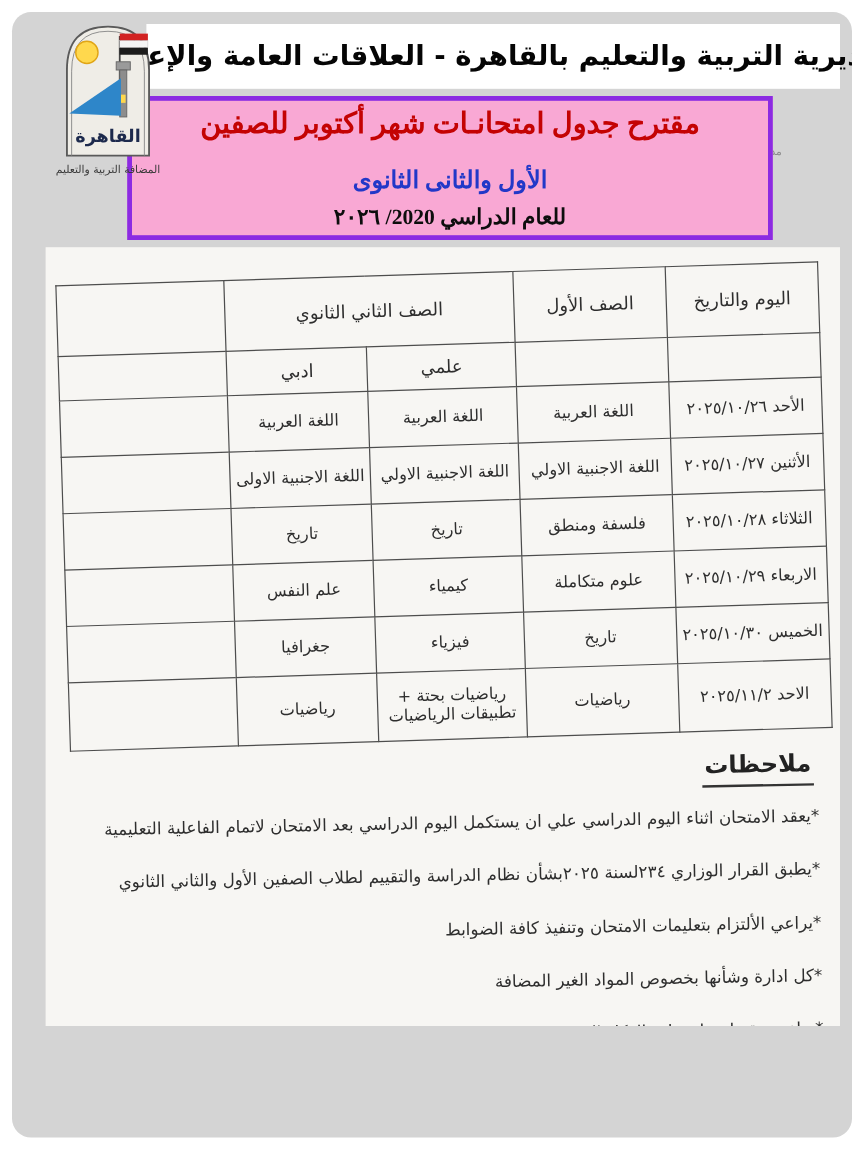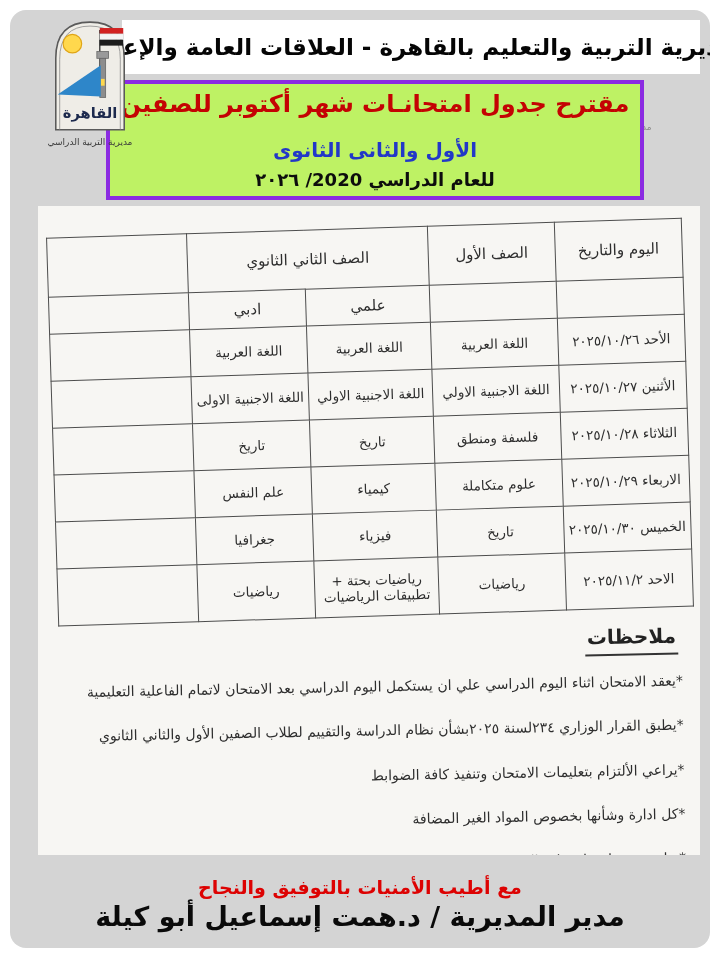--- a/index.html
+++ b/index.html
@@ -18,23 +18,23 @@
   
   .banner{
     position:absolute;left:112px;top:10px;width:578px;height:54px;
     background:#ffffff;display:flex;align-items:center;justify-content:center;
     direction:rtl;z-index:2;
   }
   .banner-text{font-size:23px;font-weight:bold;color:#050505;white-space:nowrap;}
   
   .title-box{
     position:absolute;left:96px;top:70px;width:530px;height:112px;
-    background:#bef264;border:4px solid #8b2be2;
+    background:#f9a8d4;border:4px solid #8b2be2;
     display:flex;flex-direction:column;align-items:center;justify-content:center;
-    direction:rtl;text-align:center;z-index:2;
+    direction:rtl;text-align:center;z-index:2;font-family:Liberation Serif, serif;
   }
   .title-l1{font-size:24px;font-weight:bold;color:#c40303;letter-spacing:1px;}
   .title-l2{font-size:20px;font-weight:bold;color:#2238c8;margin-top:20px;}
   .title-l3{font-size:18px;font-weight:bold;color:#0d0d0d;margin-top:7px;}
   .artifact{position:absolute;left:632px;top:88px;font-size:9px;color:#8a8a8a;direction:rtl;margin-top:24px;}
   
   .scan{
     position:absolute;left:28px;top:196px;width:662px;height:649px;
     background:#f7f6f3;overflow:hidden;
   }
@@ -85,21 +85,21 @@
         <rect x="55" y="26" width="24" height="6" fill="#1c1c1c"></rect>
       </g>
       <g>
         <rect x="52" y="38" width="12" height="7" fill="#9a9a9a" stroke="#666" stroke-width="0.8"></rect>
         <rect x="55" y="45" width="6" height="40" fill="#8d8d8d" stroke="#666" stroke-width="0.8"></rect>
         <rect x="56" y="66" width="4" height="7" fill="#ffd84d"></rect>
       </g>
       <polygon points="12,82 56,52 56,84" fill="#2e86c9"></polygon>
       <text x="45" y="106" text-anchor="middle" font-size="15" font-weight="bold" fill="#1d2a4d" font-family="DejaVu Sans, sans-serif">القاهرة</text>
     </svg>
-    <div class="logo-caption">مديرية التربية الدراسي</div>
+    <div class="logo-caption">المضافة التربية والتعليم</div>
   </div>
 
   <div class="banner">
     <span class="banner-text">مديرية التربية والتعليم بالقاهرة - العلاقات العامة والإعلام</span>
   </div>
 
   <div class="artifact">مد</div>
 
   <div class="title-box">
     <div class="title-l1">مقترح جدول امتحانـات شهر أكتوبر للصفين</div>
@@ -186,18 +186,14 @@
         <div class="note-item">*يعقد الامتحان اثناء اليوم الدراسي علي ان يستكمل اليوم الدراسي بعد الامتحان لاتمام الفاعلية التعليمية</div>
         <div class="note-item">*يطبق القرار الوزاري ٢٣٤لسنة ٢٠٢٥بشأن نظام الدراسة والتقييم لطلاب الصفين الأول والثاني الثانوي</div>
         <div class="note-item">*يراعي الألتزام بتعليمات الامتحان وتنفيذ كافة الضوابط</div>
         <div class="note-item">*كل ادارة وشأنها بخصوص المواد الغير المضافة</div>
         <div class="note-item">*يراعي عقد امتحان مادة الذكاء الاصطناعي نظري</div>
       </div>
     </div>
 
   </div>
 
-  <div class="footer">
-    <div class="footer-wishes">مع أطيب الأمنيات بالتوفيق والنجاح</div>
-    <div class="footer-signature">مدير المديرية / د.همت إسماعيل أبو كيلة</div>
-  </div>
 
 </div>
 
 </body></html>

